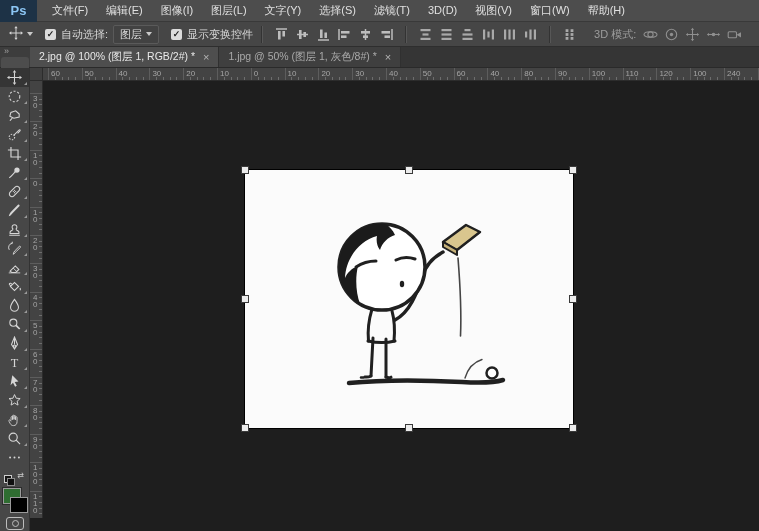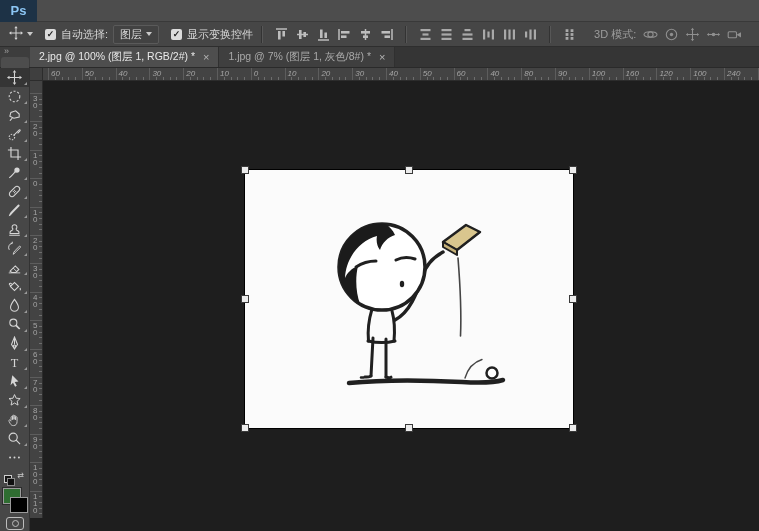--- a/index.html
+++ b/index.html
@@ -56,21 +56,21 @@
   .qmask:after{content:"";position:absolute;left:4.5px;top:1.5px;width:5px;height:5px;border:1px solid #bdbdbd;border-radius:50%;}
   
   .corner{position:absolute;left:30px;top:68px;width:13px;height:13px;background:#3f3f3f;
           border-right:1px solid #2c2c2c;border-bottom:1px solid #2c2c2c;box-sizing:border-box;}
   .rulerH{position:absolute;left:43px;top:68px;right:0;height:13px;background:#434343;
           border-bottom:1px solid #2c2c2c;overflow:hidden;box-sizing:border-box;}
   .rulerV{position:absolute;left:30px;top:81px;width:13px;bottom:13px;background:#434343;
           border-right:1px solid #2c2c2c;overflow:hidden;box-sizing:border-box;}
   .htick{position:absolute;top:0;width:1px;height:12px;background:#5d5d5d;}
   .hmin{position:absolute;bottom:0;width:1px;height:3px;background:#6d6d6d;}
-  .hlab{position:absolute;top:1px;font-size:8px;color:#a5a5a5;font-style:italic;}
+  .hlab{position:absolute;top:1px;font-size:8px;color:#a5a5a5;}
   .vtick{position:absolute;left:0;height:1px;width:12px;background:#5d5d5d;}
   .vmin{position:absolute;right:0;height:1px;width:3px;background:#6d6d6d;}
   .vlab{position:absolute;left:3px;font-size:8px;line-height:7px;color:#a5a5a5;white-space:pre-line;}
   
   .canvas{position:absolute;left:43px;top:81px;right:0;bottom:13px;background:#1e1e1e;overflow:hidden;}
   .doc{position:absolute;left:202px;top:89px;width:328px;height:258px;background:#fbfbfb;box-shadow:0 0 0 1px #000;}
   .doc svg{width:100%;height:100%;display:block;}
   .handle{position:absolute;width:6px;height:6px;background:#ececec;border:1px solid #3a3a3a;}
   
   .statusbar{position:absolute;left:30px;right:0;bottom:0;height:13px;background:#272727;
@@ -80,20 +80,33 @@
             justify-content:flex-end;padding:0 4px;color:#9a9a9a;box-sizing:border-box;flex:none;}
   .scrolltrack{flex:1;height:8px;background:#4e4e4e;align-self:flex-end;margin-left:2px;}
 </style>
 </head>
 <body>
 
 <div id="app">
 
   <div class="menubar">
     <div class="logo">Ps</div>
+    <div id="menuItems" style="display:flex;margin-left:6px;">
+        <span class="menu-item">文件(F)</span>
+        <span class="menu-item">编辑(E)</span>
+        <span class="menu-item">图像(I)</span>
+        <span class="menu-item">图层(L)</span>
+        <span class="menu-item">文字(Y)</span>
+        <span class="menu-item">选择(S)</span>
+        <span class="menu-item">滤镜(T)</span>
+        <span class="menu-item">3D(D)</span>
+        <span class="menu-item">视图(V)</span>
+        <span class="menu-item">窗口(W)</span>
+        <span class="menu-item">帮助(H)</span>
+      </div>
   </div>
 
   <div class="optionsbar">
     <span class="ob-toolchip">
       <span id="obMoveIcon"><svg viewBox="0 0 17 17">
             <g stroke="#d6d6d6" stroke-width="1.2" fill="none">
               <path d="M8.5 2.5v12M2.5 8.5h12"></path>
             </g>
             <g fill="#d6d6d6">
               <path d="M8.5 0l2 2.8h-4z"></path>
@@ -269,21 +282,21 @@
     <div class="stub">
       <span class="dbl">»</span>
       <span class="box"></span>
     </div>
     <div id="tabs" style="display:flex;">
         <div class="tab active">
           <span>2.jpg @ 100% (图层 1, RGB/2#) *</span>
           <span class="x">×</span>
         </div>
         <div class="tab inactive">
-          <span>1.jpg @ 7% (图层 1, 灰色/8#) *</span>
+          <span>1.jpg @ 50% (图层 1, 灰色/8#) *</span>
           <span class="x">×</span>
         </div>
       </div>
   </div>
 
   <div class="toolbar">
     <div id="tools">
         <div class="tool sel">
           <svg viewBox="0 0 17 17">
             <g stroke="#d6d6d6" stroke-width="1.2" fill="none">
@@ -571,21 +584,21 @@
       <span class="hmin" style="left: 525.52px;"></span>
       <span class="hmin" style="left: 532.28px;"></span>
       <span class="hmin" style="left: 539.04px;"></span>
       <span class="htick" style="left: 545.8px;"></span>
       <span class="hlab" style="left: 548.8px;">100</span>
       <span class="hmin" style="left: 552.56px;"></span>
       <span class="hmin" style="left: 559.32px;"></span>
       <span class="hmin" style="left: 566.08px;"></span>
       <span class="hmin" style="left: 572.84px;"></span>
       <span class="htick" style="left: 579.6px;"></span>
-      <span class="hlab" style="left: 582.6px;">160</span>
+      <span class="hlab" style="left: 582.6px;">110</span>
       <span class="hmin" style="left: 586.36px;"></span>
       <span class="hmin" style="left: 593.12px;"></span>
       <span class="hmin" style="left: 599.88px;"></span>
       <span class="hmin" style="left: 606.64px;"></span>
       <span class="htick" style="left: 613.4px;"></span>
       <span class="hlab" style="left: 616.4px;">120</span>
       <span class="hmin" style="left: 620.16px;"></span>
       <span class="hmin" style="left: 626.92px;"></span>
       <span class="hmin" style="left: 633.68px;"></span>
       <span class="hmin" style="left: 640.44px;"></span>

